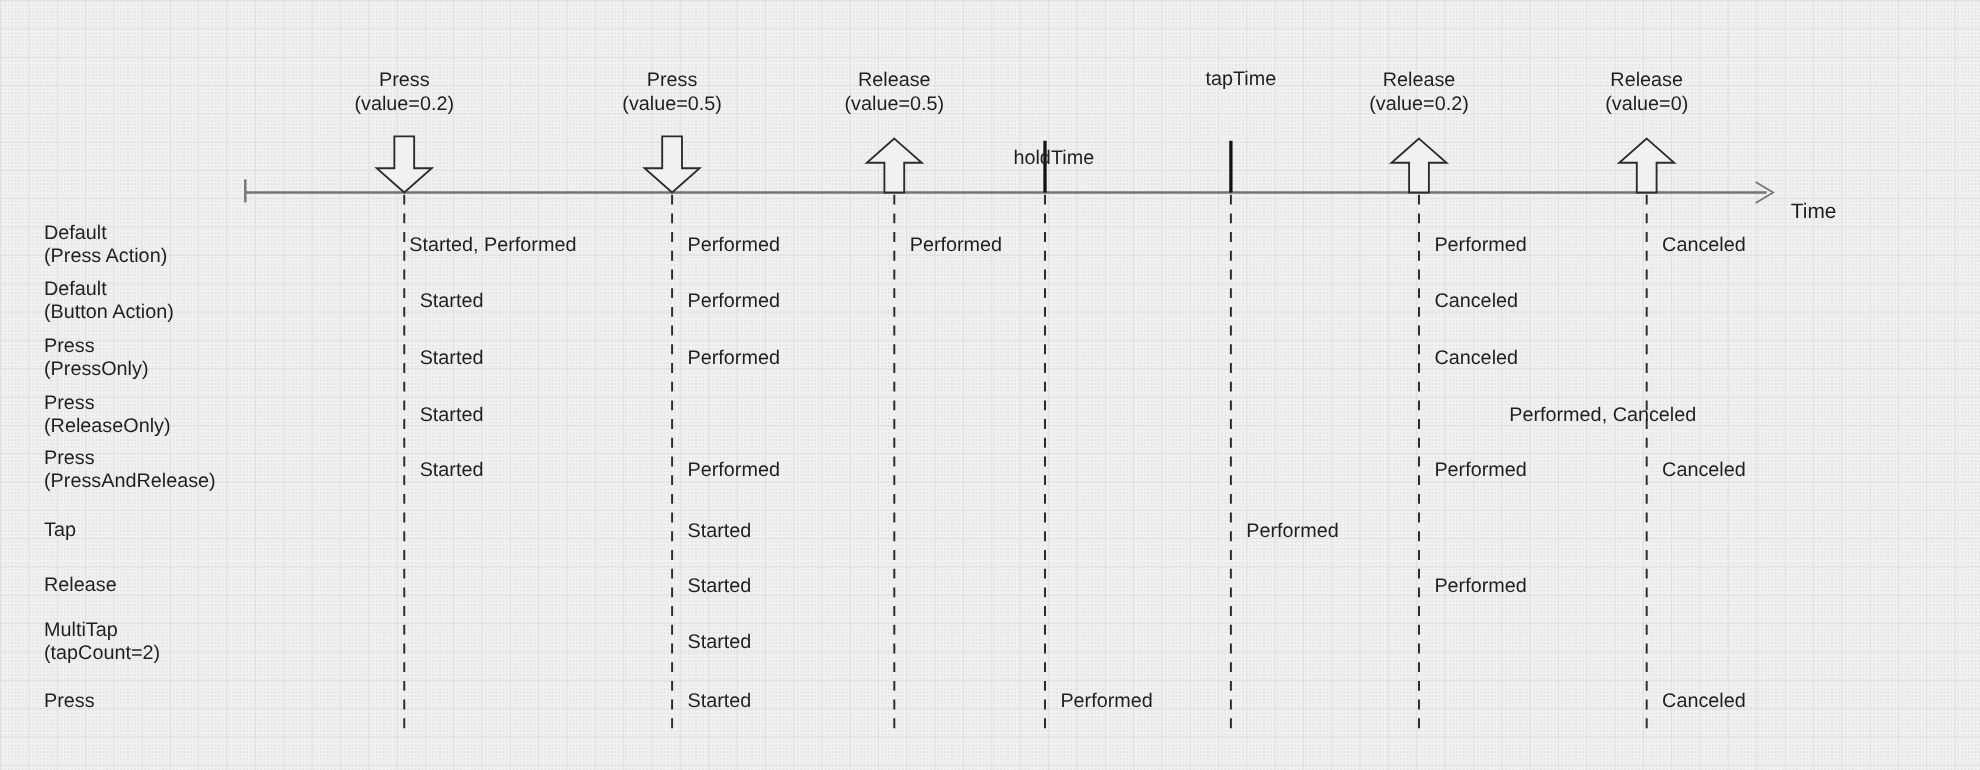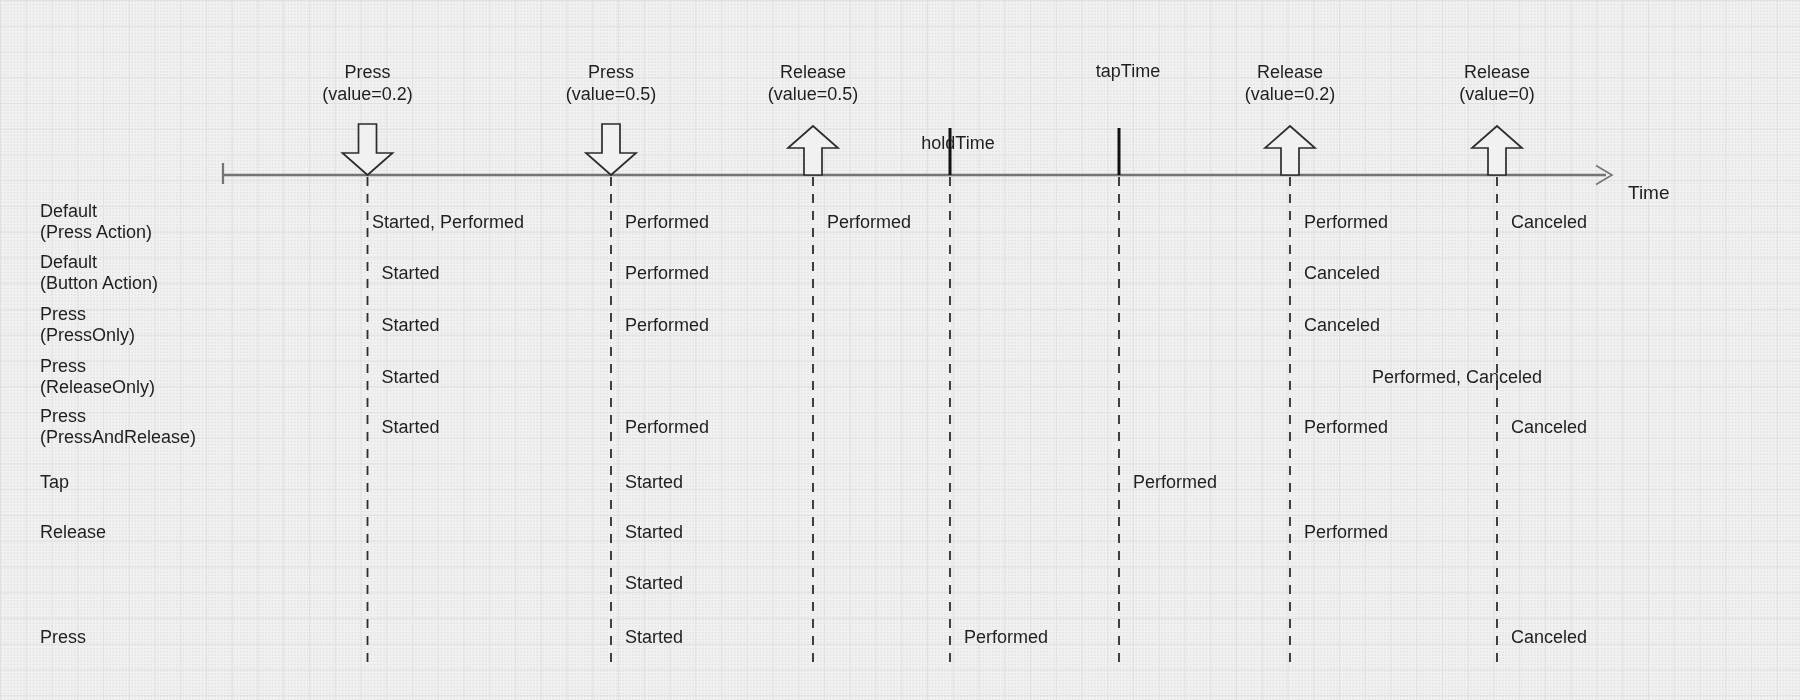--- a/index.html
+++ b/index.html
@@ -100,18 +100,19 @@
     <div class="cell-annotation" style="left: 381.5px; top: 427px;">Started</div>
     <div class="cell-annotation" style="left: 625px; top: 427px;">Performed</div>
     <div class="cell-annotation" style="left: 1304px; top: 427px;">Performed</div>
     <div class="cell-annotation" style="left: 1511px; top: 427px;">Canceled</div>
     <div class="row-label" style="top: 481.5px;"><span>Tap</span></div>
     <div class="cell-annotation" style="left: 625px; top: 481.5px;">Started</div>
     <div class="cell-annotation" style="left: 1133px; top: 481.5px;">Performed</div>
     <div class="row-label" style="top: 532px;"><span>Release</span></div>
     <div class="cell-annotation" style="left: 625px; top: 532px;">Started</div>
     <div class="cell-annotation" style="left: 1304px; top: 532px;">Performed</div>
+    <div class="row-label" style="top: 582.5px;"><span>MultiTap</span><br><span>(tapCount=2)</span></div>
     <div class="cell-annotation" style="left: 625px; top: 582.5px;">Started</div>
     <div class="row-label" style="top: 636.5px;"><span>Press</span></div>
     <div class="cell-annotation" style="left: 625px; top: 636.5px;">Started</div>
     <div class="cell-annotation" style="left: 964px; top: 636.5px;">Performed</div>
     <div class="cell-annotation" style="left: 1511px; top: 636.5px;">Canceled</div>
   </div>
 
 </body></html>

